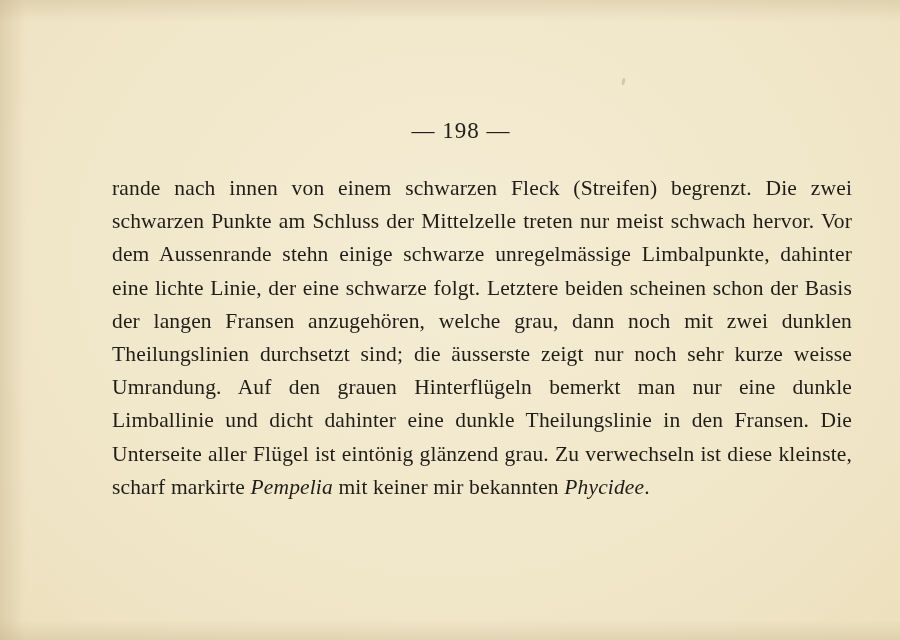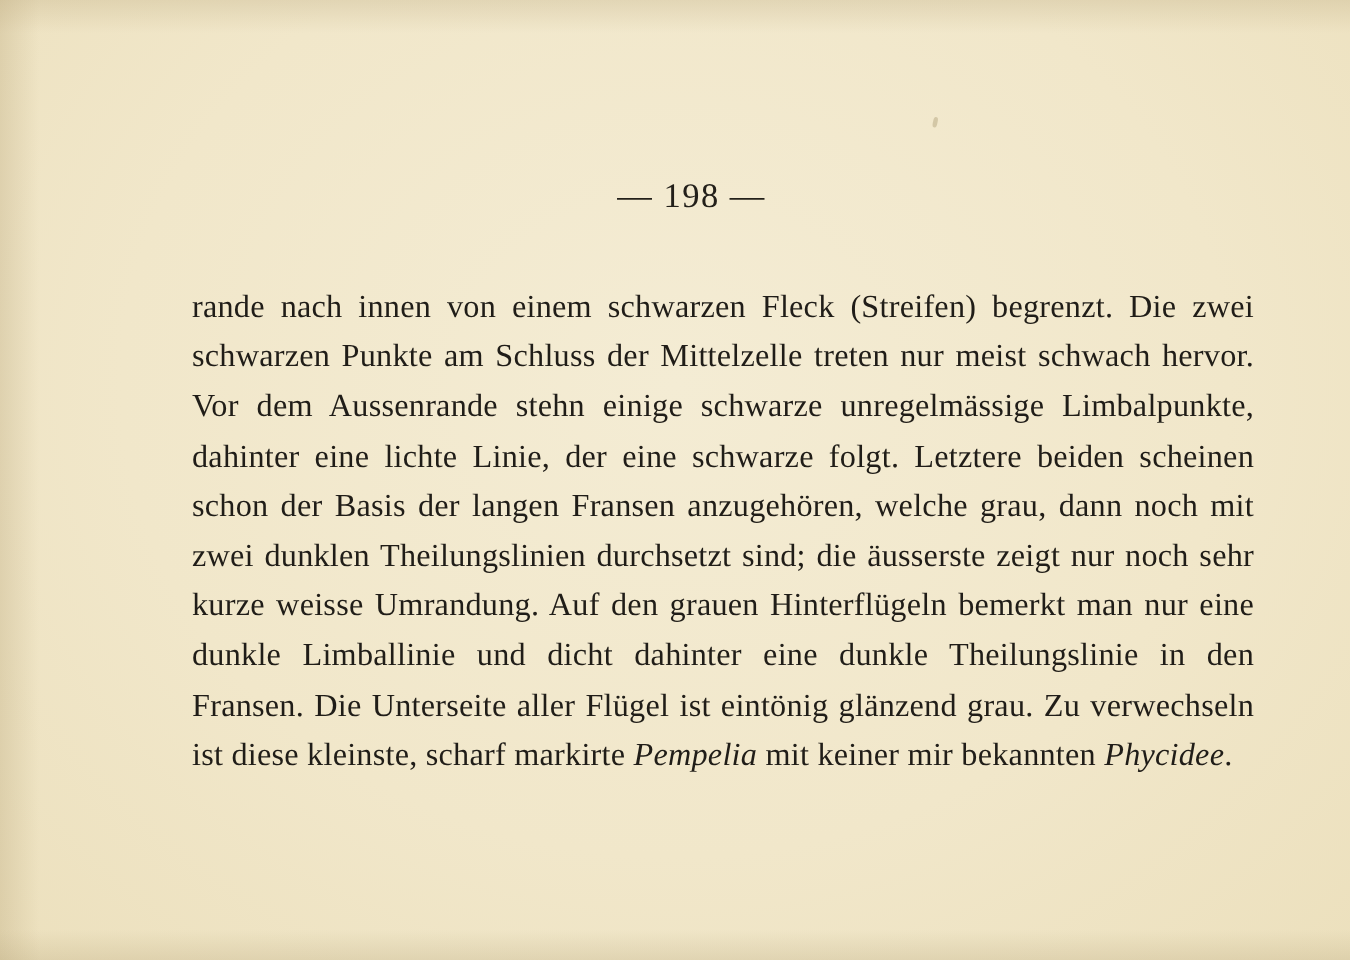--- a/index.html
+++ b/index.html
@@ -41,21 +41,21 @@
     width: 740px;
     font-size: 21.5px;
     line-height: 33.2px;
     color: #201d18;
     text-align: justify;
     text-justify: inter-word;
     font-family: "Liberation Serif", serif;
     letter-spacing: 0.15px;
   }
   .body-text p {
-    margin: 16px;
+    margin: 0;
     text-align: justify;
   }
   .body-text i {
     font-style: italic;
   }
   
   .speck {
     position: absolute;
     top: 78px;
     left: 622px;

